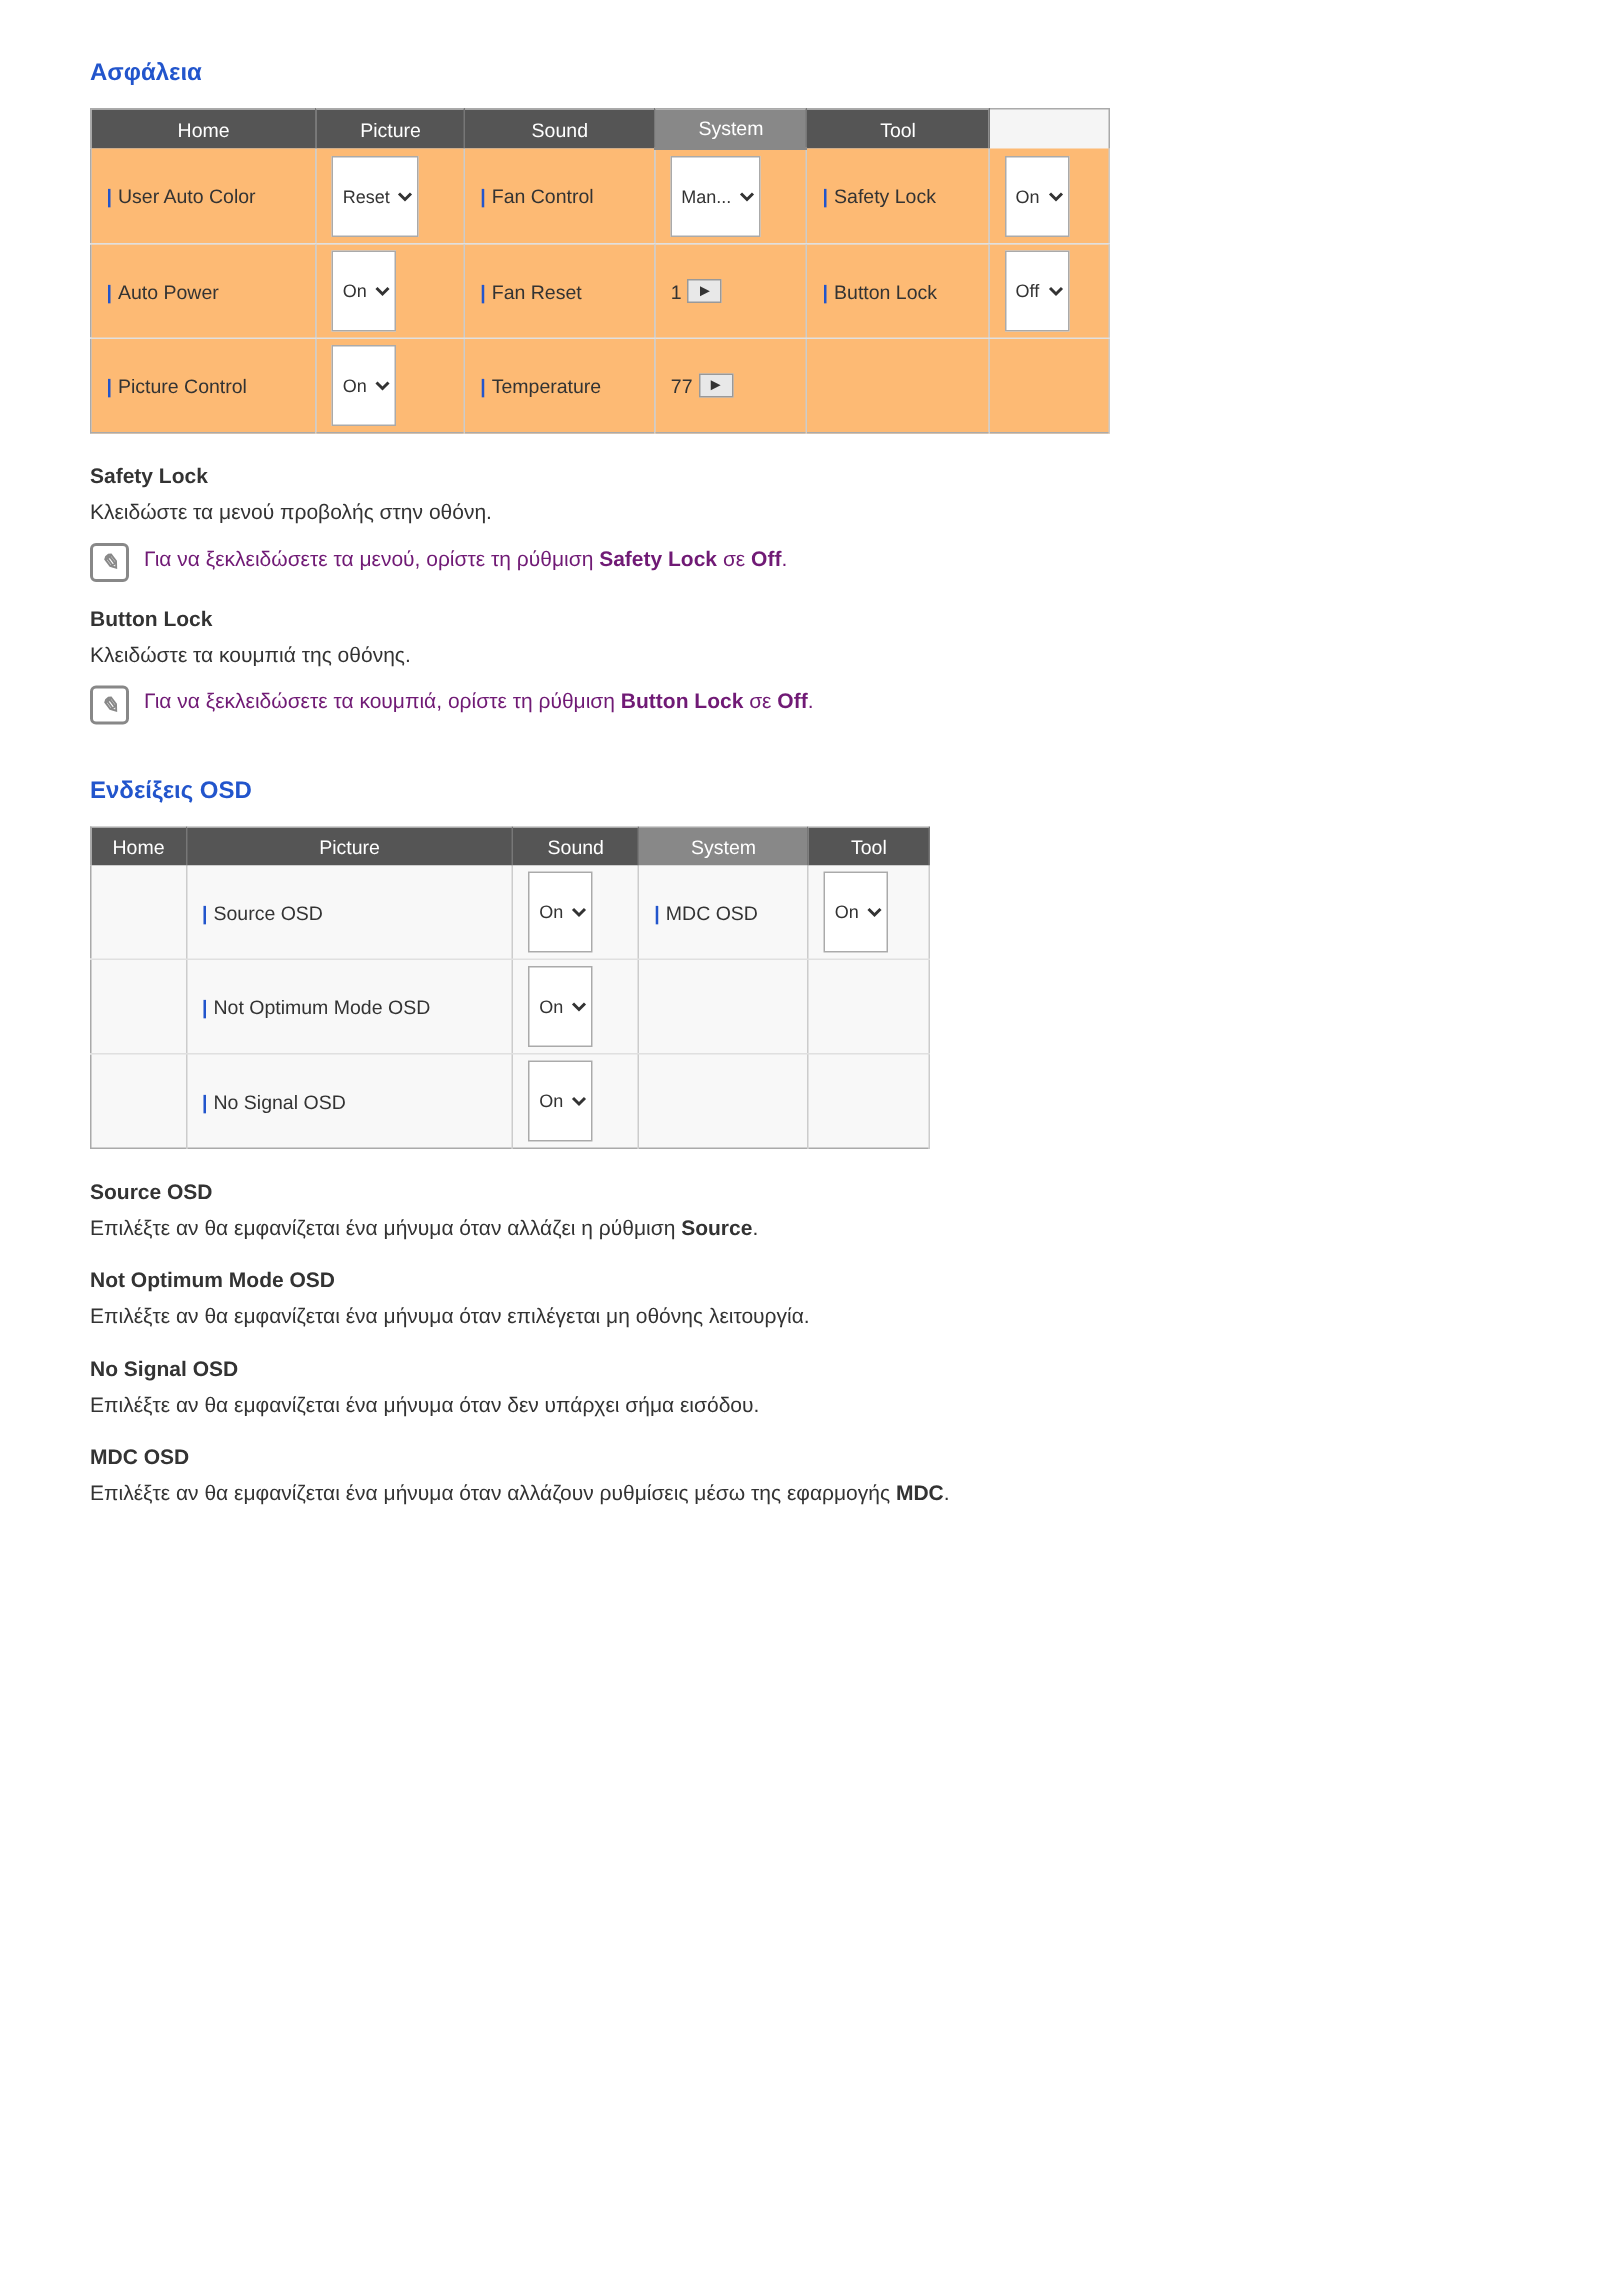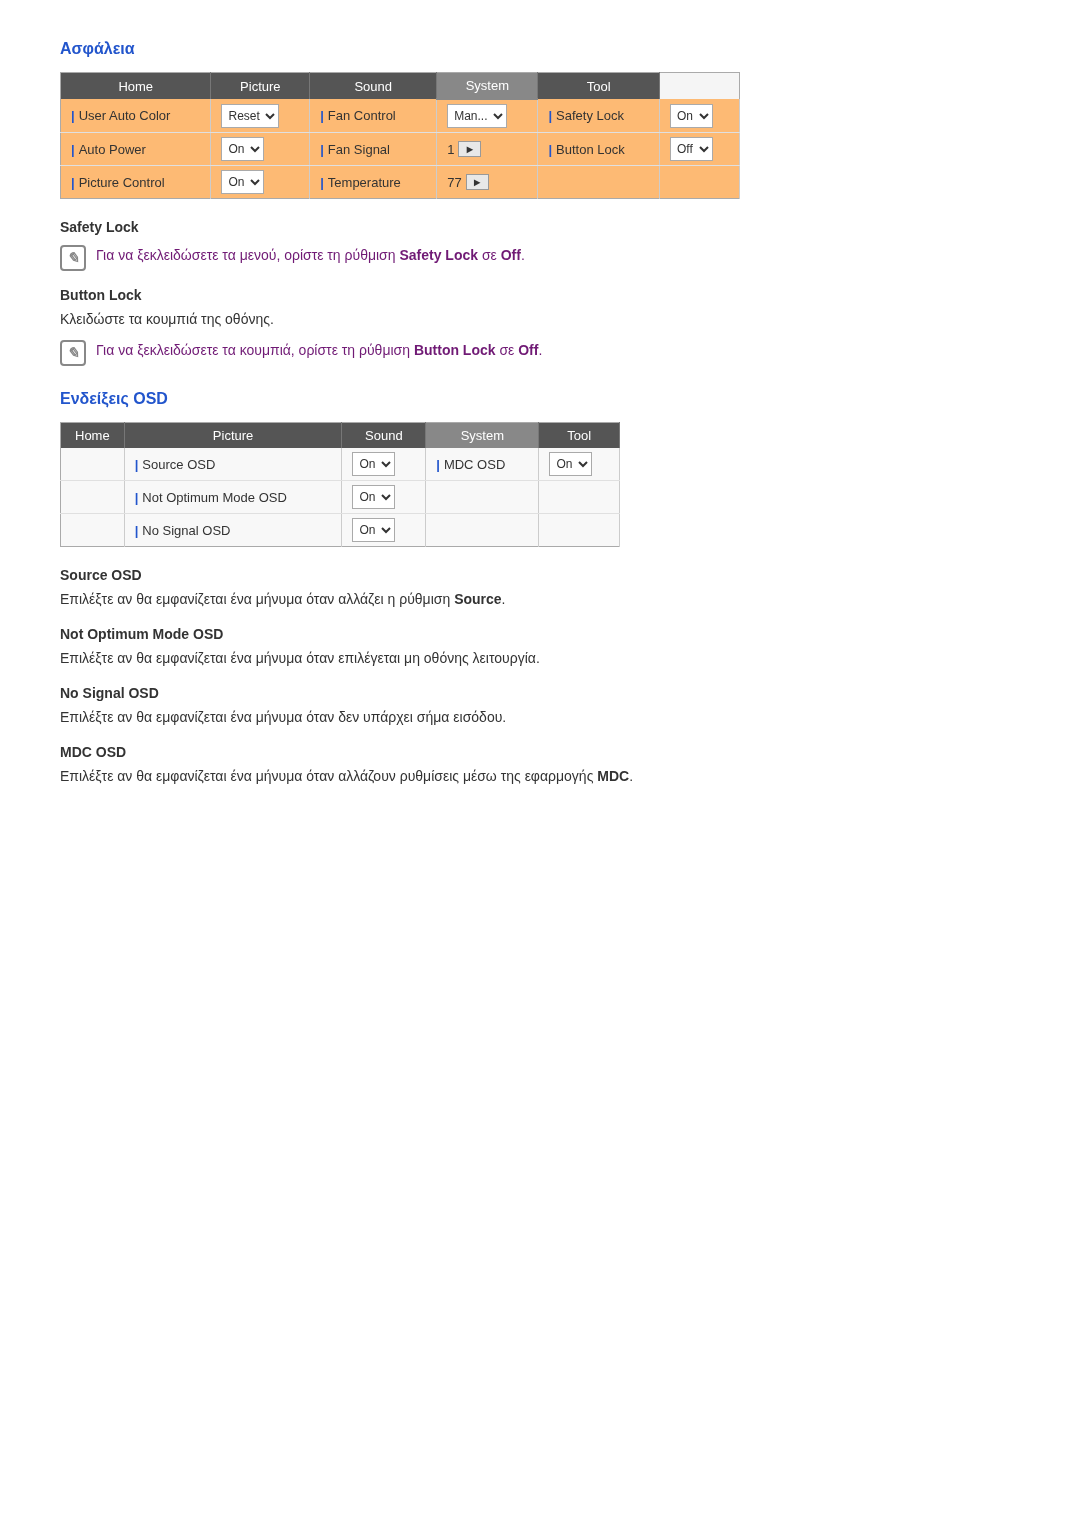--- a/index.html
+++ b/index.html
@@ -69,21 +69,21 @@
     }
 
     .dropdown-cell {
       display: flex;
       align-items: center;
       gap: 2px;
     }
 
     select.small-select {
       font-size: 12px;
-      padding: 3px 2px;
+      padding: 18px 2px;
       border: 1px solid #aaa;
       background: #fff;
       color: #333;
       cursor: pointer;
     }
 
     .arrow-btn {
       display: inline-block;
       border: 1px solid #999;
       background: #e8e8e8;
@@ -241,21 +241,21 @@
         </td>
         <td>
           <div class="dropdown-cell">
             <select class="small-select">
               <option>On</option>
               <option>Off</option>
             </select>
           </div>
         </td>
         <td>
-          <span class="cell-label">Fan Signal</span>
+          <span class="cell-label">Fan Reset</span>
         </td>
         <td>
           <div class="value-cell">
             <span>1</span>
             <button class="arrow-btn">►</button>
           </div>
         </td>
         <td>
           <span class="cell-label">Button Lock</span>
         </td>
@@ -290,20 +290,21 @@
             <button class="arrow-btn">►</button>
           </div>
         </td>
         <td></td>
         <td></td>
       </tr>
     </tbody>
   </table>
 
   <p class="subheading">Safety Lock</p>
+  <p class="body-text">Κλειδώστε τα μενού προβολής στην οθόνη.</p>
   <div class="note-box">
     <span class="note-icon">
         <i>✎</i>
       </span>
     <span class="note-text">
       Για να ξεκλειδώσετε τα μενού, ορίστε τη ρύθμιση <strong>Safety Lock</strong> σε <strong>Off</strong>.
     </span>
   </div>
 
   <p class="subheading">Button Lock</p>
@@ -311,21 +312,21 @@
   <div class="note-box">
     <span class="note-icon">
         <i>✎</i>
       </span>
     <span class="note-text">
       Για να ξεκλειδώσετε τα κουμπιά, ορίστε τη ρύθμιση <strong>Button Lock</strong> σε <strong>Off</strong>.
     </span>
   </div>
 </div>
 
-<div style="margin-top: 24px;">
+<div style="margin-top: 36px;">
   <h2 class="section-title">Ενδείξεις OSD</h2>
 
   <table class="small-menu-table">
     <thead>
       <tr>
         <th>Home</th>
         <th>Picture</th>
         <th>Sound</th>
         <th class="active">System</th>
         <th>Tool</th>

